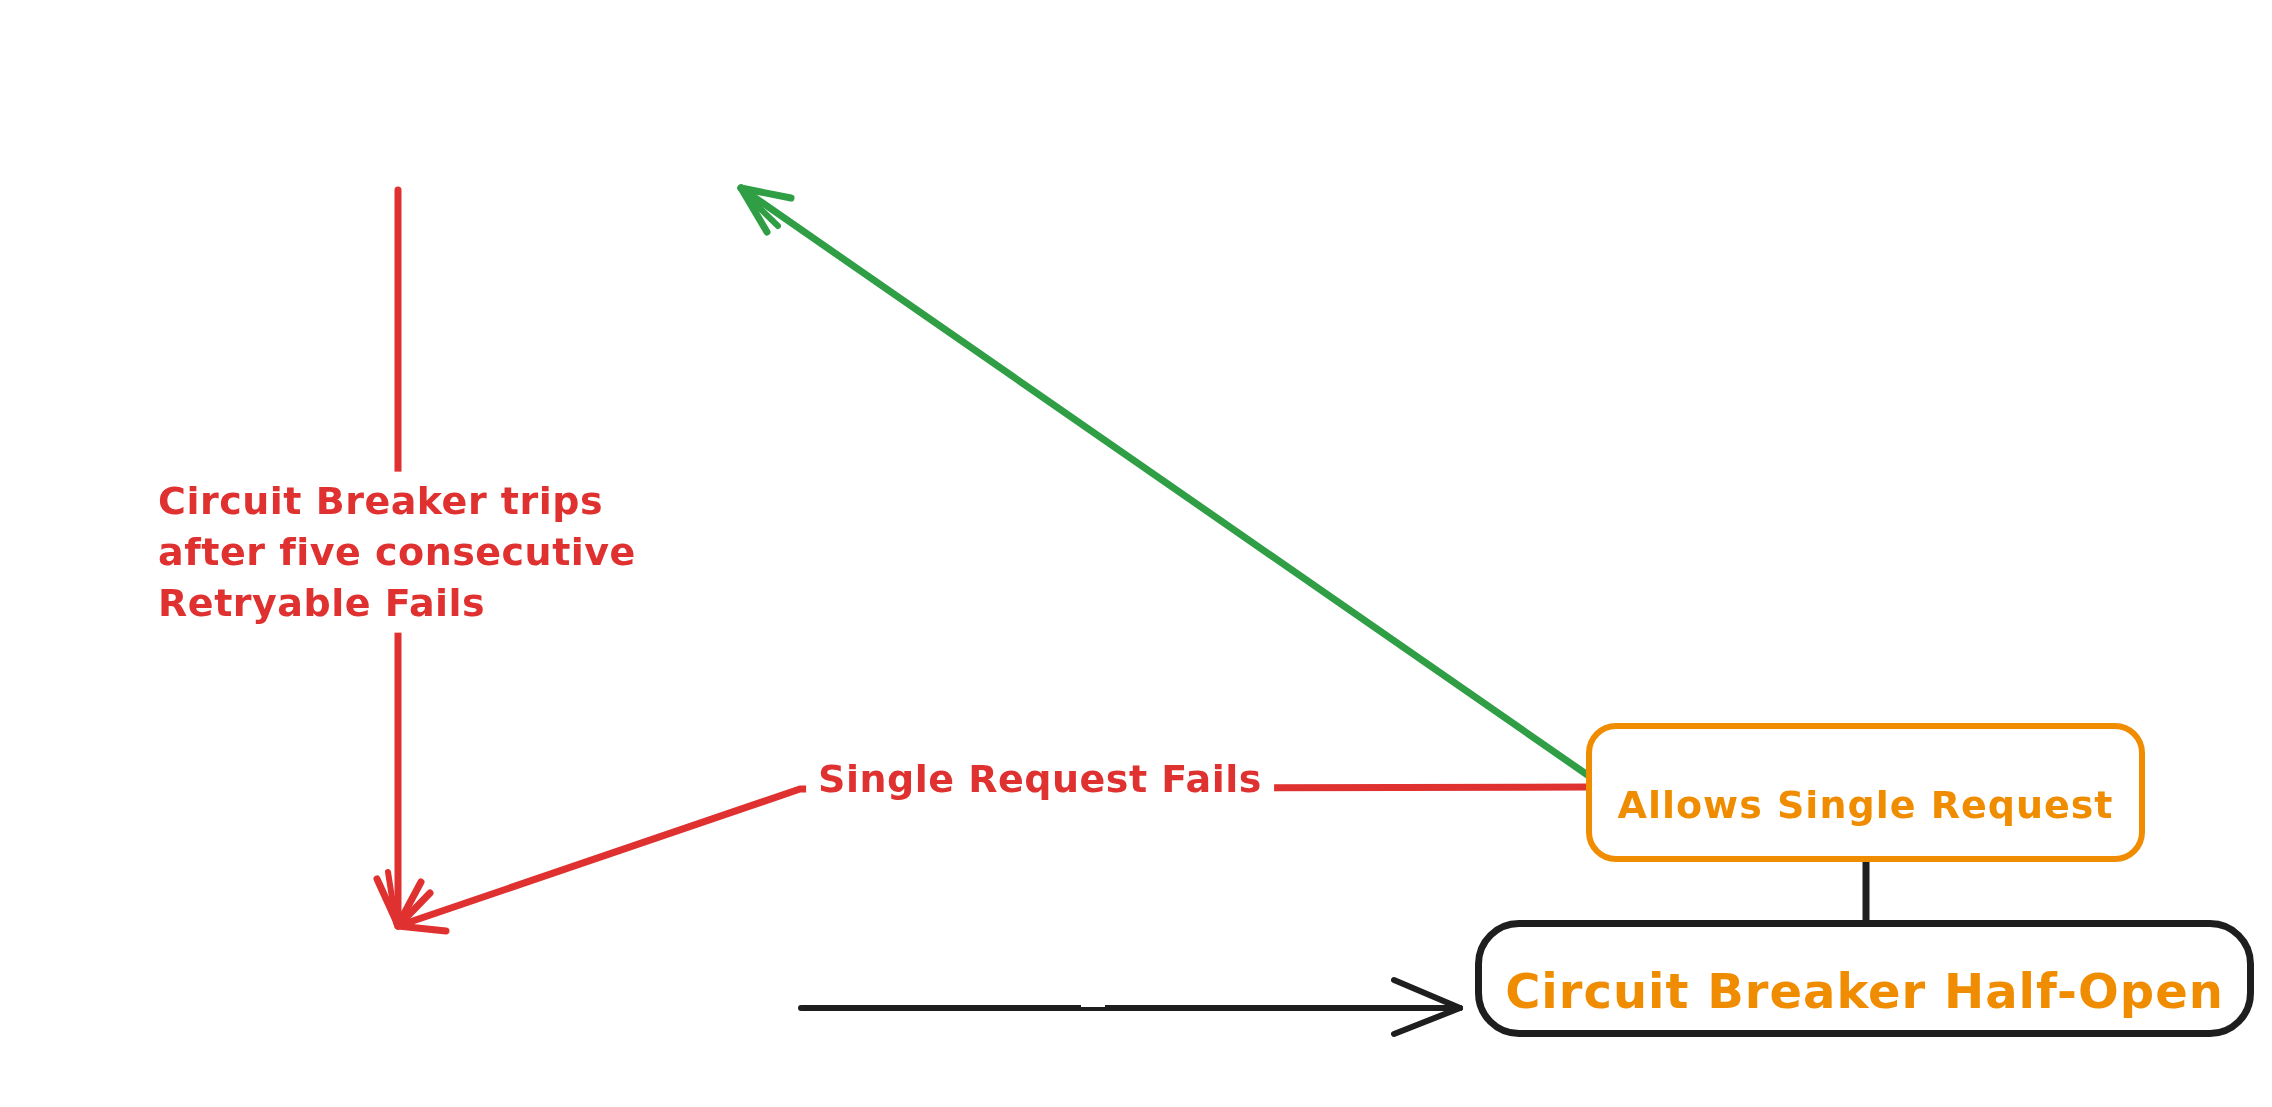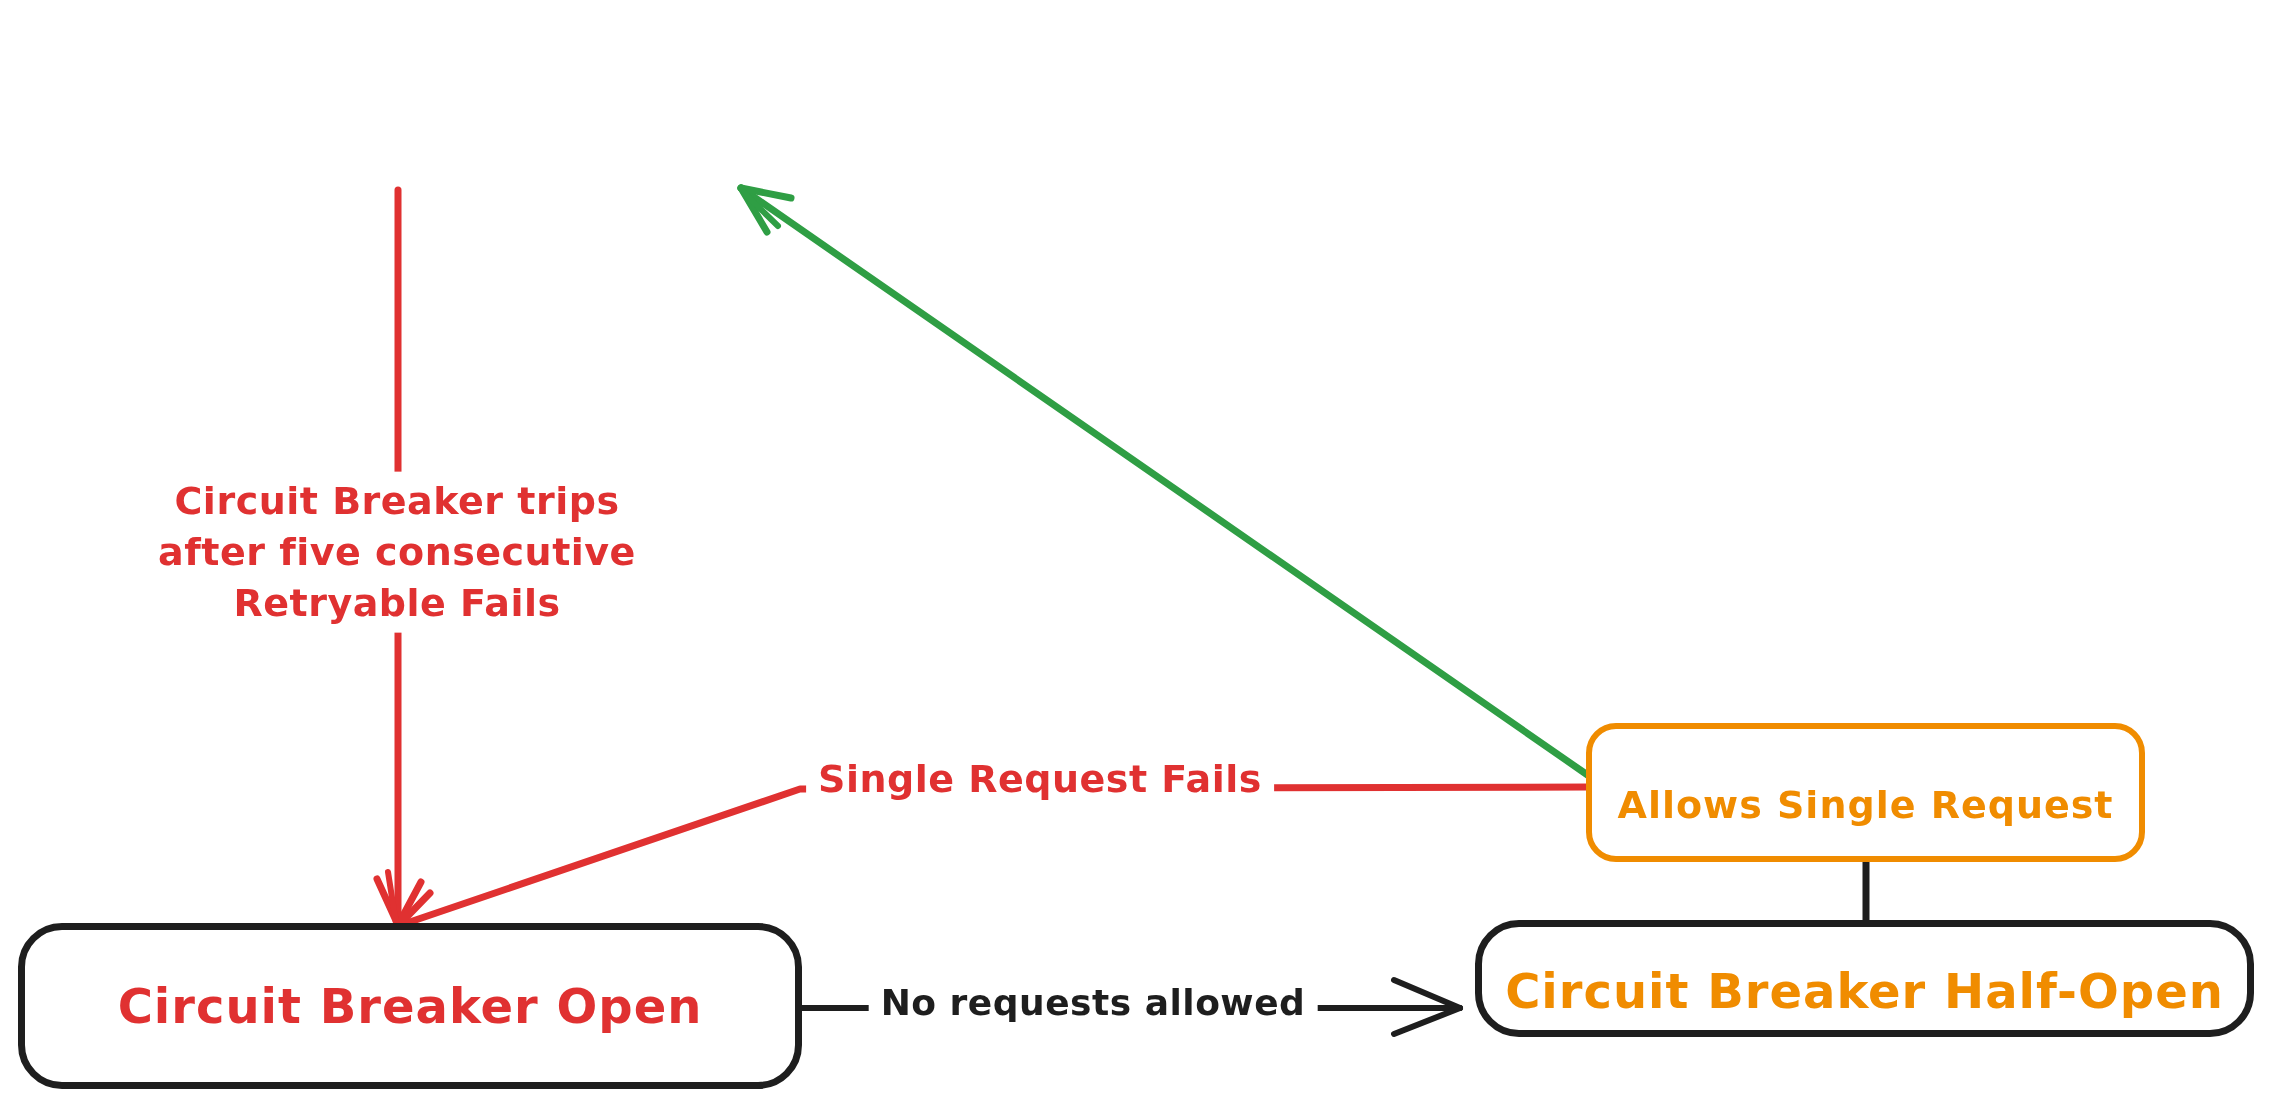--- a/index.html
+++ b/index.html
@@ -59,21 +59,21 @@
 
   .text-green  { color: var(--c-green,  #2f9e44); }
   .text-red    { color: var(--c-red,    #e03131); }
   .text-orange { color: var(--c-orange, #f08c00); margin-top: 25px; }
   .text-ink    { color: var(--c-ink,    #1e1e1e); }
 
   .edge-label {
     position: absolute;
     transform: translate(-50%, -50%);
     background: #ffffff;
-    text-align: center;
+    text-align: left;
     font-weight: bold;
     font-size: 38px;
     letter-spacing: 0.5px;
     line-height: 1.34;
     padding: 4px 12px;
     white-space: nowrap;
   }
   .label-trip     { left: 397px;  top: 552px;  }
   .label-succeeds { left: 1122px; top: 487px;  }
   .label-fails    { left: 1040px; top: 779px;  }
@@ -111,38 +111,34 @@
       <path class="stroke-ink" d="M1460,1008 L1394,980" stroke-width="6"></path>
       <path class="stroke-ink" d="M1460,1008 L1394,1034" stroke-width="6"></path>
     </g>
 
     <g>
       <line class="stroke-ink" x1="1866" y1="861" x2="1866" y2="923" stroke-width="7"></line>
     </g>
   </svg>
 
 
-  <div class="node node-open">
-    <span class="node-label text-red">Circuit Breaker Open</span>
-  </div>
 
   <div class="node node-half-open">
     <span class="node-label text-orange">Circuit Breaker Half-Open</span>
   </div>
 
   <div class="node node-allow">
     <span class="node-label text-orange">Allows Single Request</span>
   </div>
 
   <div class="edge-label label-trip text-red">
     <span style="display:block">Circuit Breaker trips</span>
     <span style="display:block">after five consecutive</span>
     <span style="display:block">Retryable Fails</span>
   </div>
 
 
   <div class="edge-label label-fails text-red">Single Request Fails</div>
 
   <div class="edge-label label-delay text-ink">
-    <span style="display:block">No requests allowed</span>
   </div>
 
 </div>
 
 </body></html>

